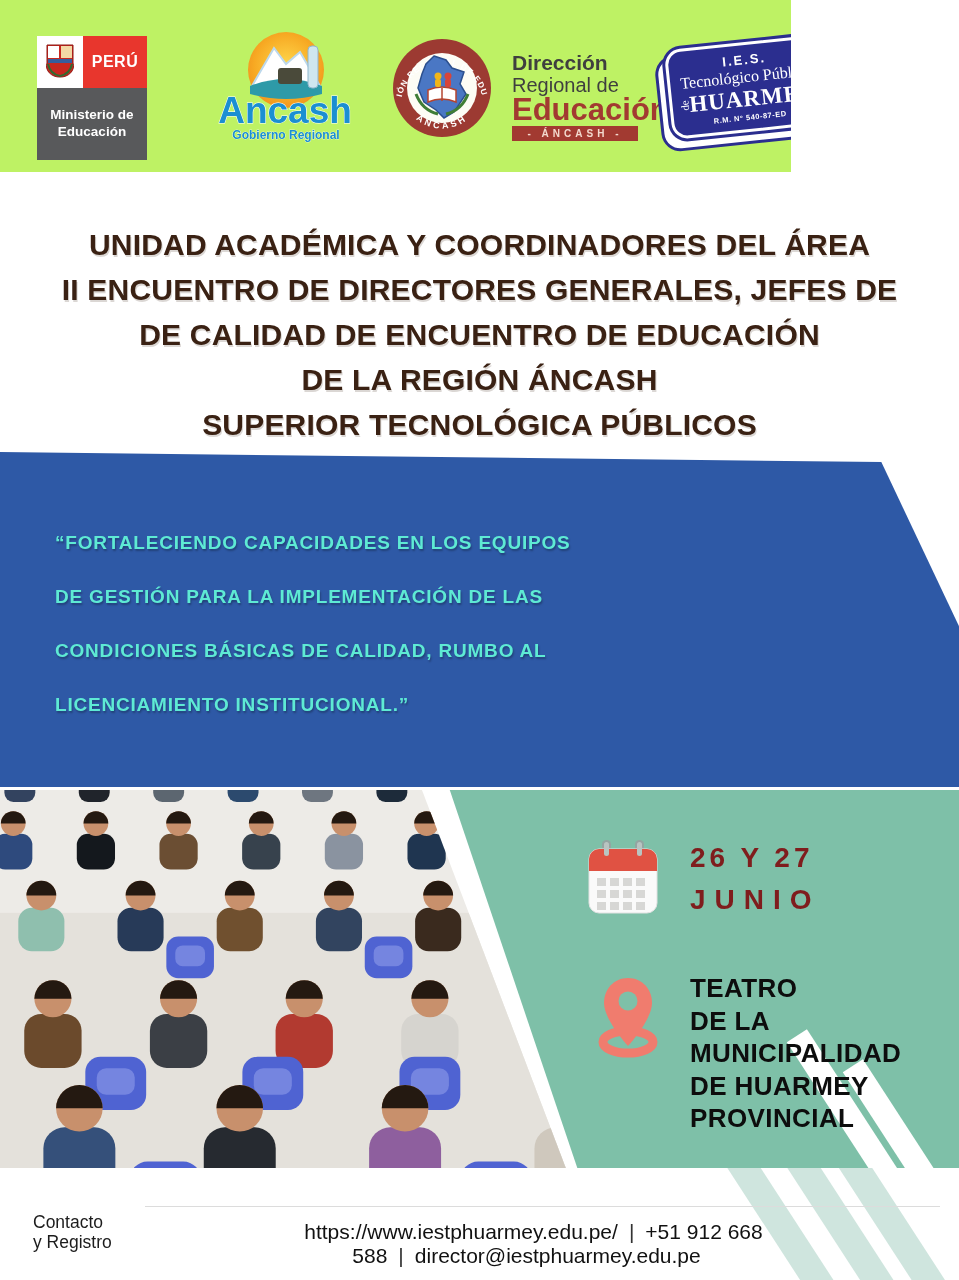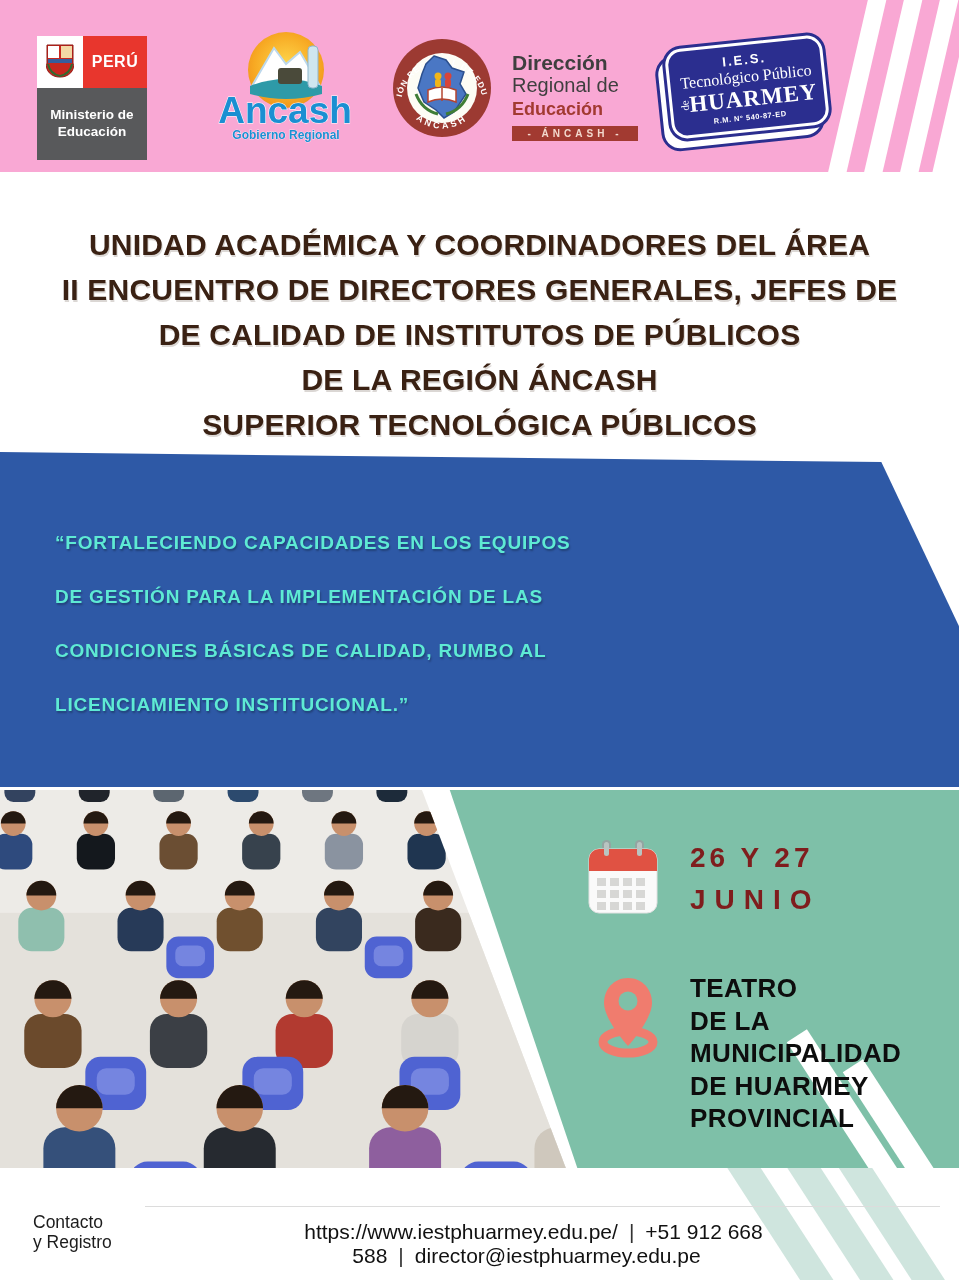--- a/index.html
+++ b/index.html
@@ -1,20 +1,20 @@
 <!DOCTYPE html>
 <html><head>
 <meta charset="utf-8">
 <style>
   html,body{margin:0;padding:0;background:#ffffff;}
   .poster{position:relative;width:959px;height:1280px;background:#ffffff;overflow:hidden;
           font-family:"Liberation Sans",sans-serif;margin:0 auto;}
 
   
-  .header{position:absolute;top:0;left:0;width:959px;height:172px;background:#f9a8d4;overflow:hidden;}
+  .header{position:absolute;top:0;left:0;width:791px;height:172px;background:#bef264;overflow:hidden;}
   .hstripe{position:absolute;top:-50px;height:300px;width:18px;background:#ffffff;transform:rotate(13deg);}
   .hstripe.s1{left:845px;} .hstripe.s2{left:881px;} .hstripe.s3{left:917px;}
   .hstripe.s4{left:950px;width:70px;}
 
   
   .minedu{position:absolute;left:37px;top:36px;width:110px;}
   .minedu-top{display:flex;height:52px;}
   .minedu-shield{width:46px;background:#ffffff;display:flex;align-items:center;justify-content:center;}
   .minedu-peru{flex:1;background:#e8362d;color:#fff;display:flex;align-items:center;justify-content:center;
                font-weight:bold;font-size:16px;letter-spacing:.5px;}
@@ -24,21 +24,21 @@
   
   .ancash{position:absolute;left:208px;top:28px;width:155px;height:118px;}
 
   
   .dreseal{position:absolute;left:392px;top:38px;width:100px;height:100px;}
 
   
   .drewm{position:absolute;left:500px;top:52px;width:140px;color:#3f3f3f;margin-left:12px;}
   .drewm .l1{font-weight:bold;font-size:21px;line-height:22px;}
   .drewm .l2{font-size:20px;line-height:22px;}
-  .drewm .l3{font-weight:bold;font-size:18px;line-height:27px;color:#a23a31;}
+  .drewm .l3{font-weight:bold;font-size:31px;line-height:27px;color:#a23a31;}
   .drewm .band{margin-top:3px;background:#a23a31;color:#f3d9ce;font-size:10px;font-weight:bold;
                letter-spacing:4px;text-align:center;padding:2px 0;width:126px;}
 
   
   .ies{position:absolute;left:668px;top:42px;width:152px;height:84px;background:#2b2e8f;
        border:3px solid #ffffff;border-radius:16px;transform:rotate(-6deg);
        box-shadow:0 0 0 3px #2b2e8f, -8px 9px 0 0 #ffffff, -8px 9px 0 3px #2b2e8f;
        display:flex;flex-direction:column;align-items:center;justify-content:center;color:#fff;}
   .ies .acr{font-size:13px;font-weight:bold;letter-spacing:2px;}
   .ies .tp{font-family:"Liberation Serif",serif;font-size:16px;margin-top:1px;}
@@ -174,21 +174,21 @@
         <span class="de">de</span>
         <span class="nm">HUARMEY</span>
       </div>
       <div class="rm">R.M. N° 540-87-ED</div>
     </div>
   </div>
 
   <div class="title">
     <div>UNIDAD ACADÉMICA Y COORDINADORES DEL ÁREA</div>
     <div>II ENCUENTRO DE DIRECTORES GENERALES, JEFES DE</div>
-    <div>DE CALIDAD DE INSTITUTOS DE PÚBLICOS</div>
+    <div>DE CALIDAD DE ENCUENTRO DE EDUCACIÓN</div>
     <div>DE LA REGIÓN ÁNCASH</div>
     <div>SUPERIOR TECNOLÓGICA PÚBLICOS</div>
   </div>
 
   <div class="banner">
     <div>“FORTALECIENDO CAPACIDADES EN LOS EQUIPOS</div>
     <div>DE GESTIÓN PARA LA IMPLEMENTACIÓN DE LAS</div>
     <div>CONDICIONES BÁSICAS DE CALIDAD, RUMBO AL</div>
     <div>LICENCIAMIENTO INSTITUCIONAL.”</div>
   </div>

